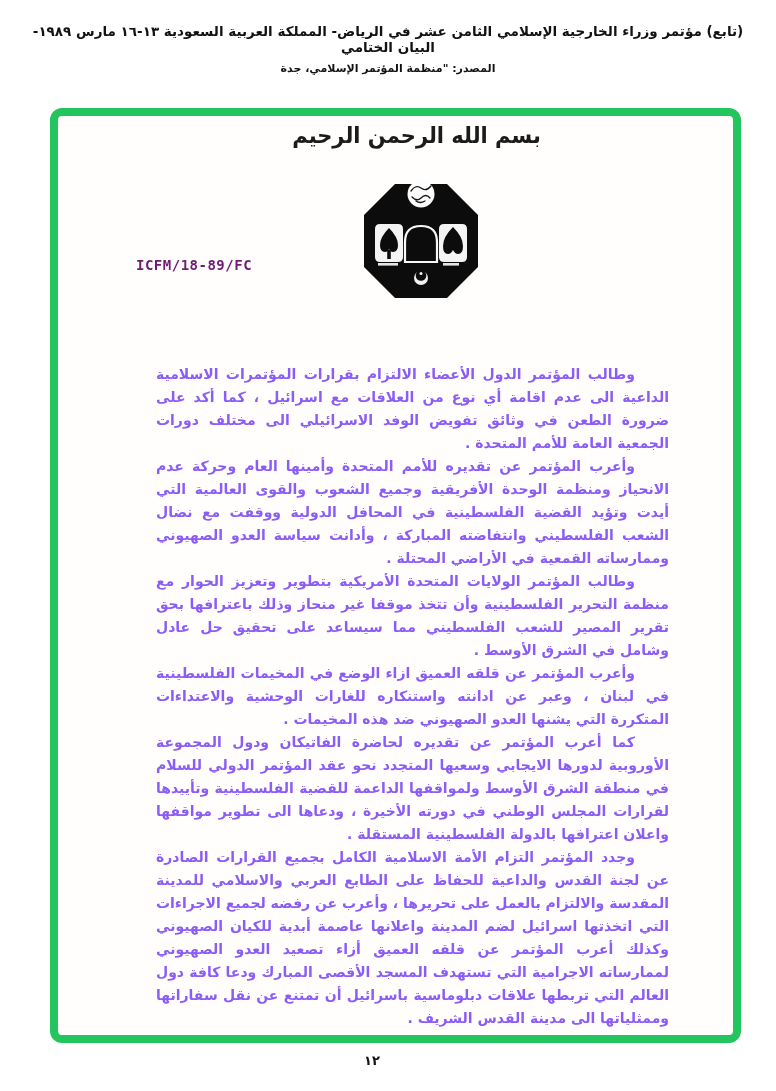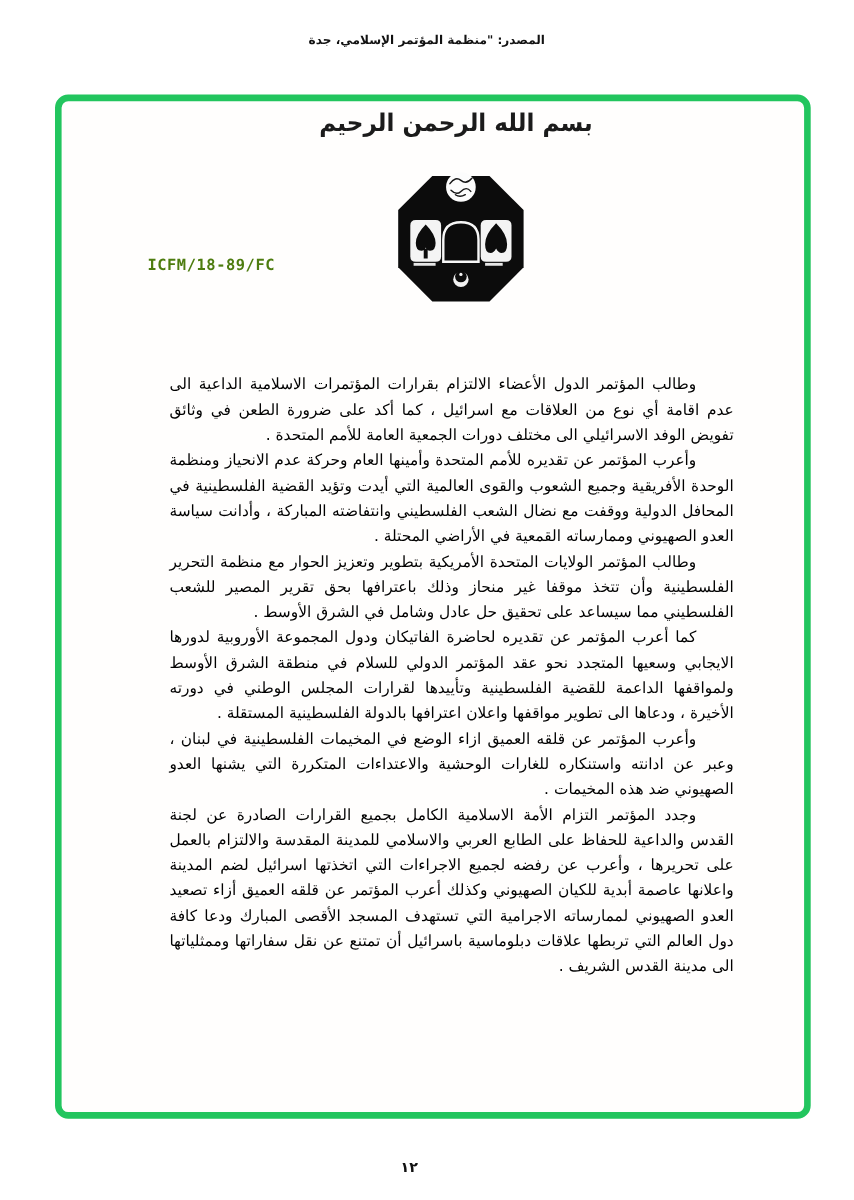--- a/index.html
+++ b/index.html
@@ -12,23 +12,23 @@
     color: #141414;
   }
 
   
   .hdr { position: absolute; top: 23px; left: 28px; right: 28px; text-align: center; direction: rtl; }
   .hdr-l1 { font-size: 13.5px; font-weight: bold; color: #121212; }
   .hdr-l2 { font-size: 11px; font-weight: bold; margin-top: 7px; color: #121212; }
 
   
   .frame {
-    position: absolute; left: 50px; top: 86px;
+    position: absolute; left: 50px; top: 108px;
     width: 675px; height: 919px;
-    border: 6px solid #22c55e;
+    border: 8px solid #22c55e;
     border-radius: 12px;
     background: #fffefd;
   }
 
   .center-row { position: absolute; left: 0; right: 0; text-align: center; }
 
   .basmala-row { top: 8px; }
   .basmala {
     display: inline-block; position: relative; left: 21px;
     direction: rtl; white-space: nowrap;
@@ -36,50 +36,51 @@
     letter-spacing: 1px;
     transform: scaleY(1.05);
   }
 
   .emblem-row { top: 62px; }
   .emblem { display: inline-block; position: relative; left: 25px; }
 
   .icfm {
     position: absolute; left: 78px; top: 141px;
     font-family: "DejaVu Sans Mono", "Liberation Mono", monospace;
-    font-size: 14px; font-weight: bold; letter-spacing: 0.5px; color: #4d7c0f;
+    font-size: 14px; font-weight: bold; letter-spacing: 0.5px; color: #701a75;
   }
 
   .marker-row { top: 187px; }
   .marker {
     display: inline-block; position: relative; left: 20px;
     direction: rtl; font-size: 14px; font-weight: bold; letter-spacing: 2px; color: #101010;
   }
 
   
   .btext {
     position: absolute; top: 247px; left: 56px; right: 64px;
     direction: rtl; text-align: justify;
-    font-size: 14px; line-height: 23px; font-weight: normal;
-    color: #000000;
+    font-size: 14px; line-height: 23px; font-weight: bold;
+    color: #8b5cf6;
     margin-left: 42px;
   }
   .btext p { margin: 0; text-indent: 34px; }
 
   
   .pagenum-row { position: absolute; left: 0; right: 0; bottom: 22px; text-align: center; }
   .pagenum {
     display: inline-block; position: relative; left: -16px;
     font-size: 13px; font-weight: bold; color: #111;
   }
 </style>
 </head>
 <body>
 
 <div class="hdr">
+  <div class="hdr-l1">(تابع) مؤتمر وزراء الخارجية الإسلامي الثامن عشر في الرياض- المملكة العربية السعودية ١٣-١٦ مارس ١٩٨٩- البيان الختامي</div>
   <div class="hdr-l2">المصدر: "منظمة المؤتمر الإسلامي، جدة</div>
 </div>
 
 <div class="frame">
 
   <div class="center-row basmala-row">
     <span class="basmala">بسم الله الرحمن الرحيم</span>
   </div>
 
   <div class="center-row emblem-row">
@@ -103,22 +104,22 @@
     </span>
   </div>
 
   <div class="icfm">ICFM/18-89/FC</div>
 
 
   <div class="btext">
     <p>وطالب المؤتمر الدول الأعضاء الالتزام بقرارات المؤتمرات الاسلامية الداعية الى عدم اقامة أي نوع من العلاقات مع اسرائيل ، كما أكد على ضرورة الطعن في وثائق تفويض الوفد الاسرائيلي الى مختلف دورات الجمعية العامة للأمم المتحدة .</p>
     <p>وأعرب المؤتمر عن تقديره للأمم المتحدة وأمينها العام وحركة عدم الانحياز ومنظمة الوحدة الأفريقية وجميع الشعوب والقوى العالمية التي أيدت وتؤيد القضية الفلسطينية في المحافل الدولية ووقفت مع نضال الشعب الفلسطيني وانتفاضته المباركة ، وأدانت سياسة العدو الصهيوني وممارساته القمعية في الأراضي المحتلة .</p>
     <p>وطالب المؤتمر الولايات المتحدة الأمريكية بتطوير وتعزيز الحوار مع منظمة التحرير الفلسطينية وأن تتخذ موقفا غير منحاز وذلك باعترافها بحق تقرير المصير للشعب الفلسطيني مما سيساعد على تحقيق حل عادل وشامل في الشرق الأوسط .</p>
+    <p>وأعرب المؤتمر عن قلقه العميق ازاء الوضع في المخيمات الفلسطينية في لبنان ، وعبر عن ادانته واستنكاره للغارات الوحشية والاعتداءات المتكررة التي يشنها العدو الصهيوني ضد هذه المخيمات .</p>
     <p>كما أعرب المؤتمر عن تقديره لحاضرة الفاتيكان ودول المجموعة الأوروبية لدورها الايجابي وسعيها المتجدد نحو عقد المؤتمر الدولي للسلام في منطقة الشرق الأوسط ولمواقفها الداعمة للقضية الفلسطينية وتأييدها لقرارات المجلس الوطني في دورته الأخيرة ، ودعاها الى تطوير مواقفها واعلان اعترافها بالدولة الفلسطينية المستقلة .</p>
-    <p>وأعرب المؤتمر عن قلقه العميق ازاء الوضع في المخيمات الفلسطينية في لبنان ، وعبر عن ادانته واستنكاره للغارات الوحشية والاعتداءات المتكررة التي يشنها العدو الصهيوني ضد هذه المخيمات .</p>
     <p>وجدد المؤتمر التزام الأمة الاسلامية الكامل بجميع القرارات الصادرة عن لجنة القدس والداعية للحفاظ على الطابع العربي والاسلامي للمدينة المقدسة والالتزام بالعمل على تحريرها ، وأعرب عن رفضه لجميع الاجراءات التي اتخذتها اسرائيل لضم المدينة واعلانها عاصمة أبدية للكيان الصهيوني وكذلك أعرب المؤتمر عن قلقه العميق أزاء تصعيد العدو الصهيوني لممارساته الاجرامية التي تستهدف المسجد الأقصى المبارك ودعا كافة دول العالم التي تربطها علاقات دبلوماسية باسرائيل أن تمتنع عن نقل سفاراتها وممثلياتها الى مدينة القدس الشريف .</p>
   </div>
 
 </div>
 
 <div class="pagenum-row">
   <span class="pagenum">١٢</span>
 </div>
 
 </body></html>

